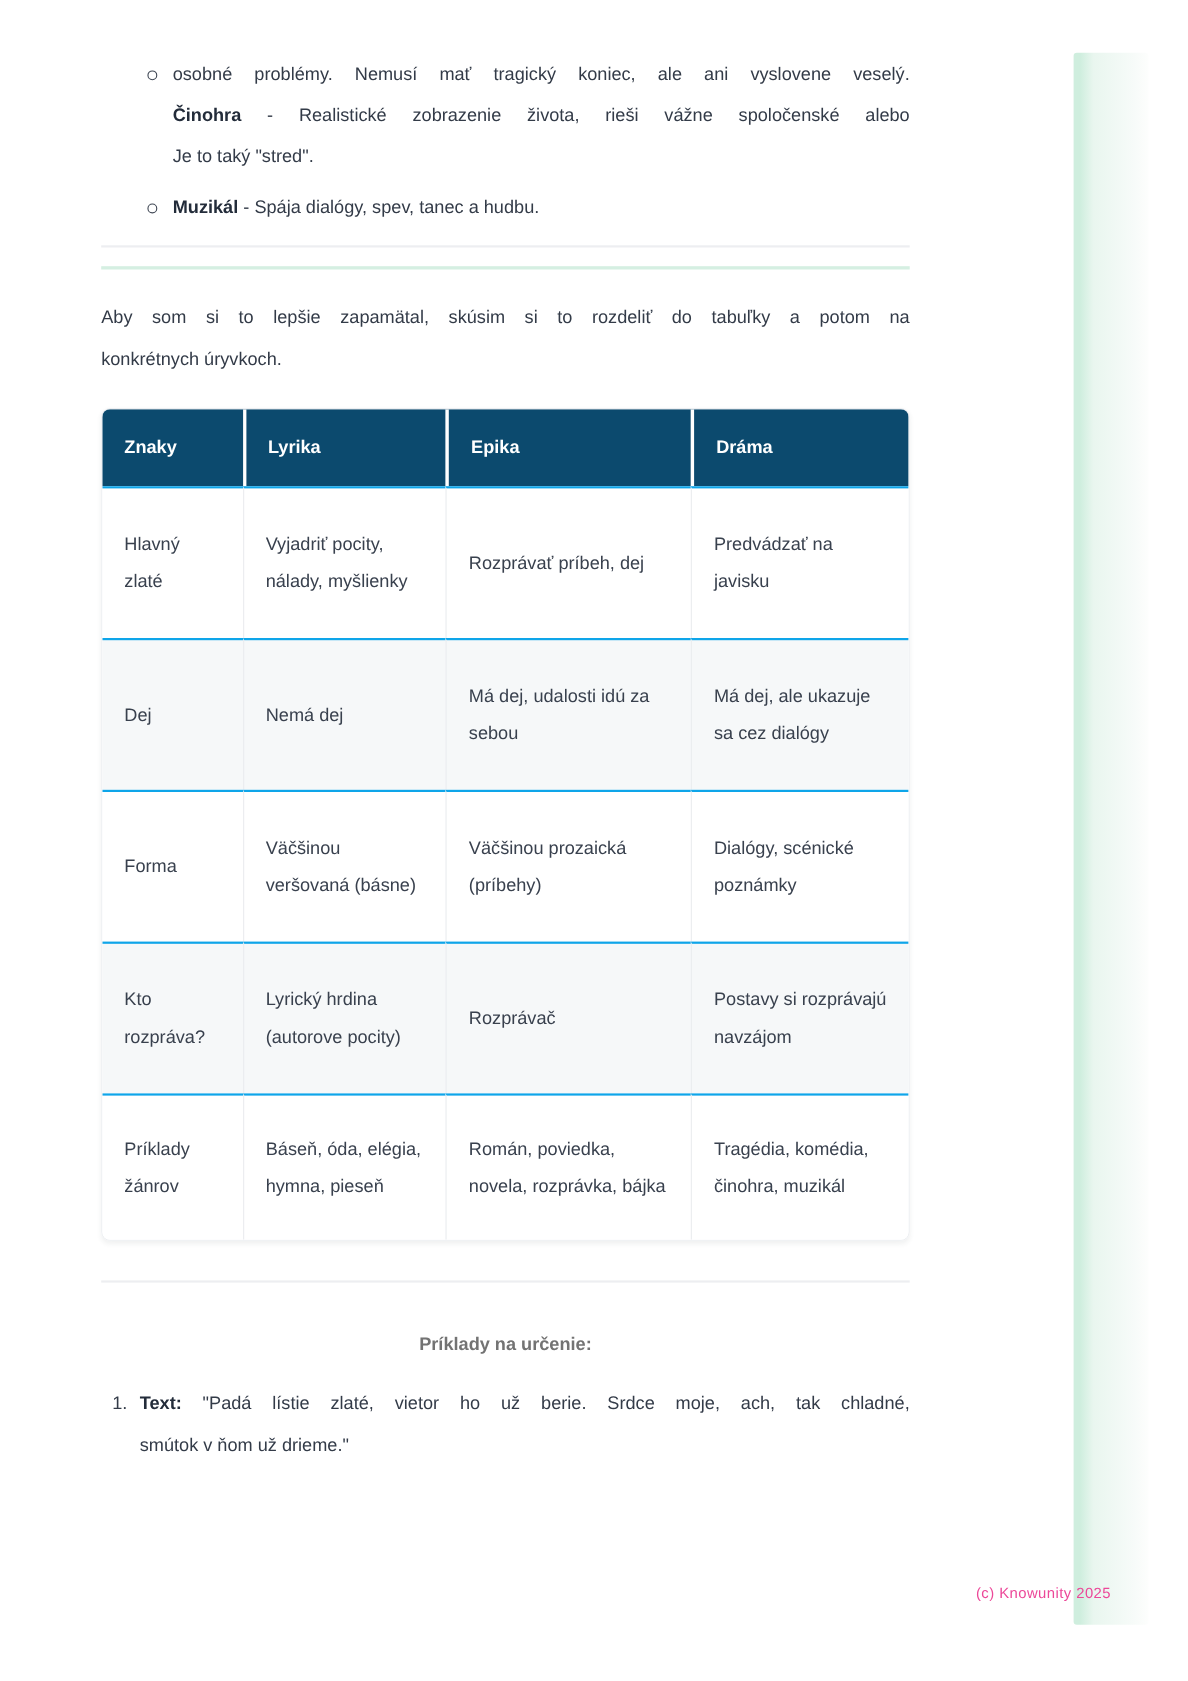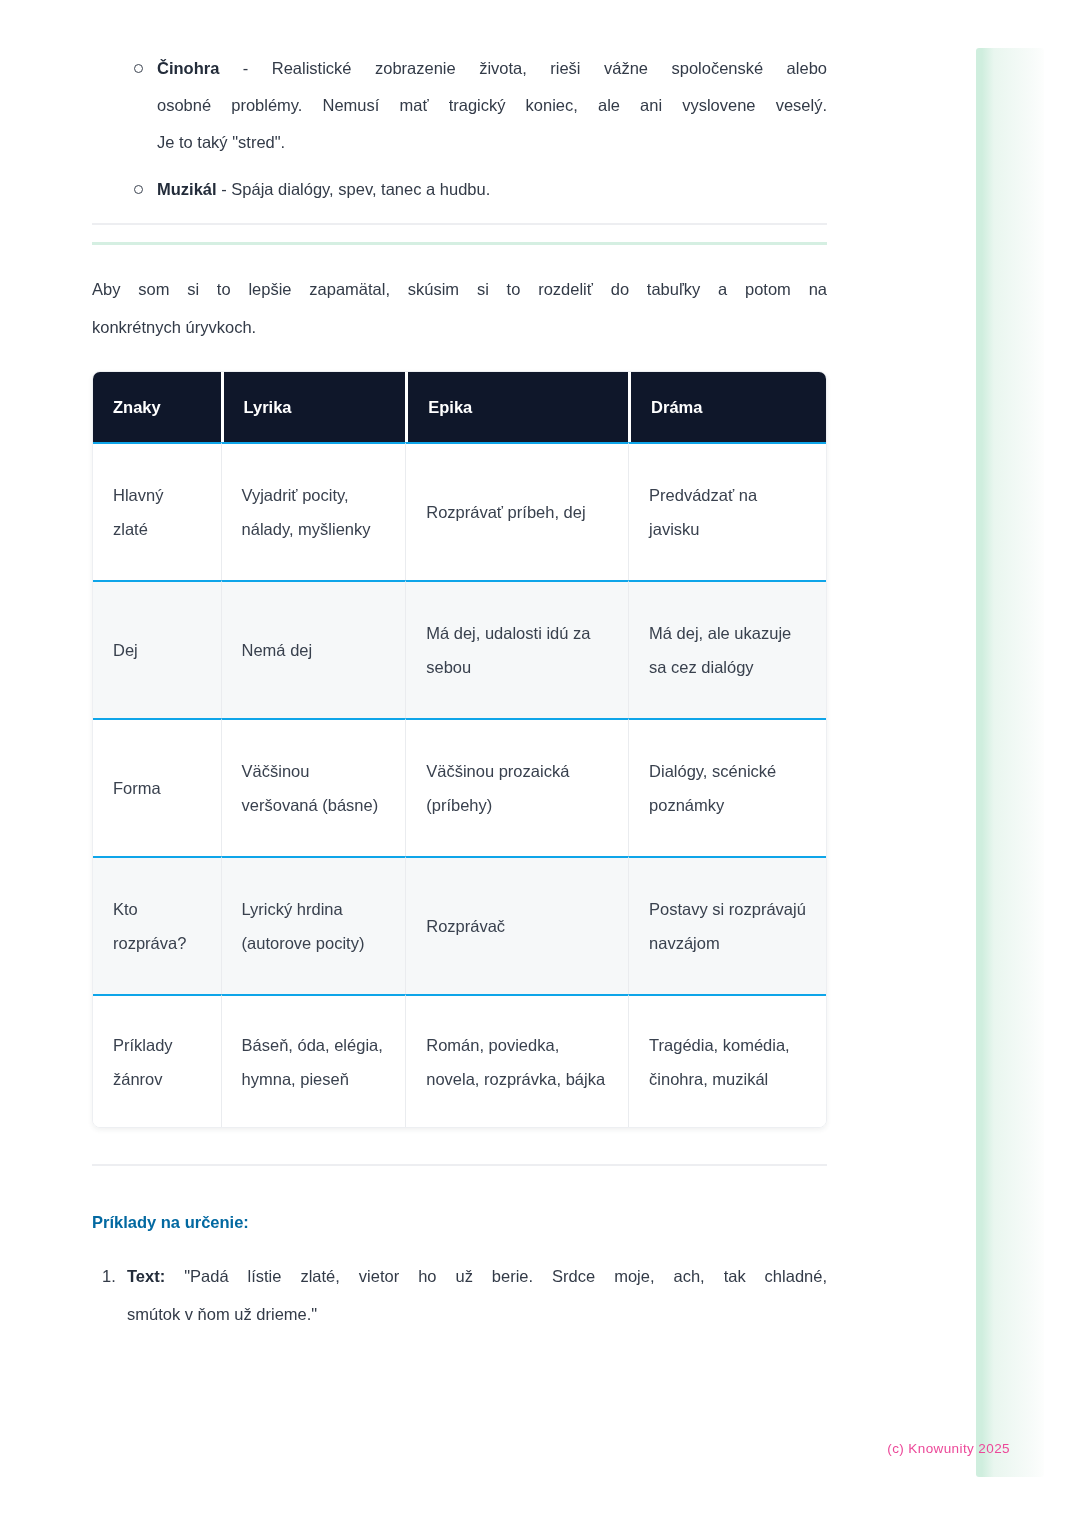--- a/index.html
+++ b/index.html
@@ -46,36 +46,36 @@
     margin-top:25px;width:733px;border:1px solid #edeff2;border-radius:8px;
     overflow:hidden;box-shadow:0 2px 5px rgba(40,50,60,.07);
   }
   table.genre-table{border-collapse:separate;border-spacing:0;width:100%;table-layout:fixed;}
   table.genre-table col.c1{width:17.4%;}
   table.genre-table col.c2{width:25.2%;}
   table.genre-table col.c3{width:30.4%;}
   table.genre-table col.c4{width:27.0%;}
   table.genre-table thead tr{height:70px;}
   table.genre-table th{
-    background:#0f172a;color:#ffffff;font-weight:700;text-align:left;
+    background:#0c4a6e;color:#ffffff;font-weight:700;text-align:left;
     padding:0 20px;font-size:16.5px;vertical-align:middle;
   }
   table.genre-table th + th{border-left:3px solid #ffffff;}
   table.genre-table tbody tr{height:138px;background:#ffffff;}
   table.genre-table tbody tr:last-child{height:133px;}
   table.genre-table tbody tr:nth-child(even){background:#f6f8f9;}
   table.genre-table td{
     padding:0 20px;vertical-align:middle;line-height:34px;color:#39414e;
     border-top:2px solid #0ea5e9;
   }
   table.genre-table td + td{border-left:1px solid #eaecef;}
 
   hr.divider-2{margin-top:36px;}
 
-  .examples-title{margin:37px 0 0 0;font-weight:700;color:#0369a1;line-height:38px;}
+  .examples-title{margin:37px 0 0 0;font-weight:700;color:#737373;line-height:38px;text-align:center;}
 
   ol.examples{list-style:none;margin:16px 0 0 0;padding:0;}
   ol.examples li{position:relative;padding-left:35px;line-height:38px;}
   ol.examples .num{position:absolute;left:10px;top:0;color:#333b48;}
 
   .footer-note{
     position:absolute;top:1441px;right:70px;font-size:13.5px;color:#ec4899;
     letter-spacing:0.4px;
   }
 </style>
@@ -83,22 +83,22 @@
 <body>
 
 <div class="page">
   <div class="side-strip"></div>
 
   <div class="content">
 
     <ul class="bullets" id="bullet-list">
         <li>
           <span class="circle"></span>
+          <div class="line j">osobné problémy. Nemusí mať tragický koniec, ale ani vyslovene veselý.</div>
           <div class="line j"><b>Činohra</b> - Realistické zobrazenie života, rieši vážne spoločenské alebo</div>
-          <div class="line j">osobné problémy. Nemusí mať tragický koniec, ale ani vyslovene veselý.</div>
           <div class="line">Je to taký "stred".</div>
         </li>
         <li>
           <span class="circle"></span>
           <div class="line"><b>Muzikál</b> - Spája dialógy, spev, tanec a hudbu.</div>
         </li>
       </ul>
 
     <hr class="divider">
 

